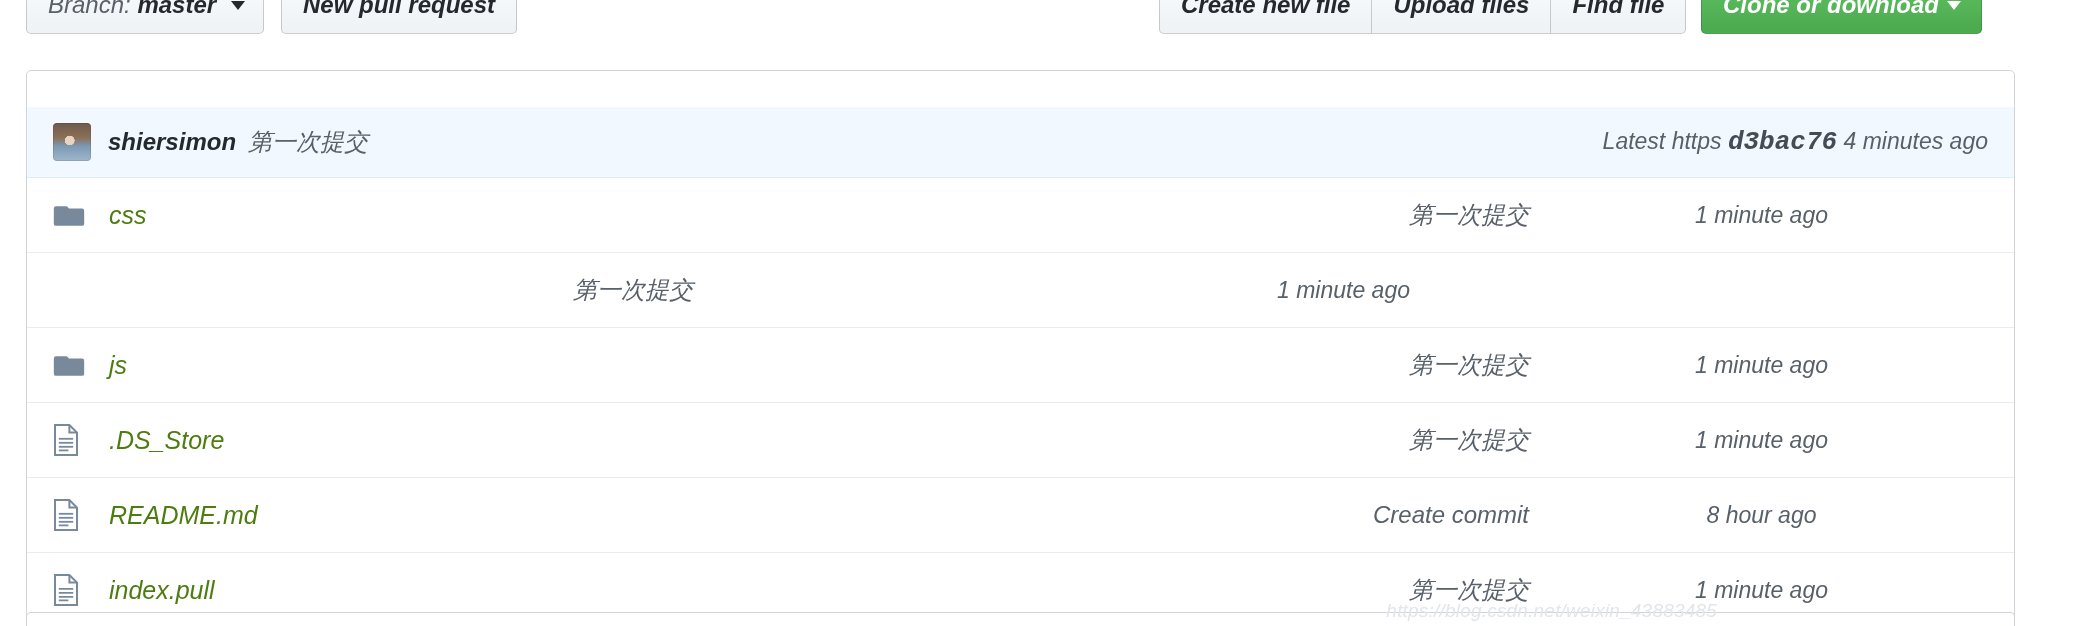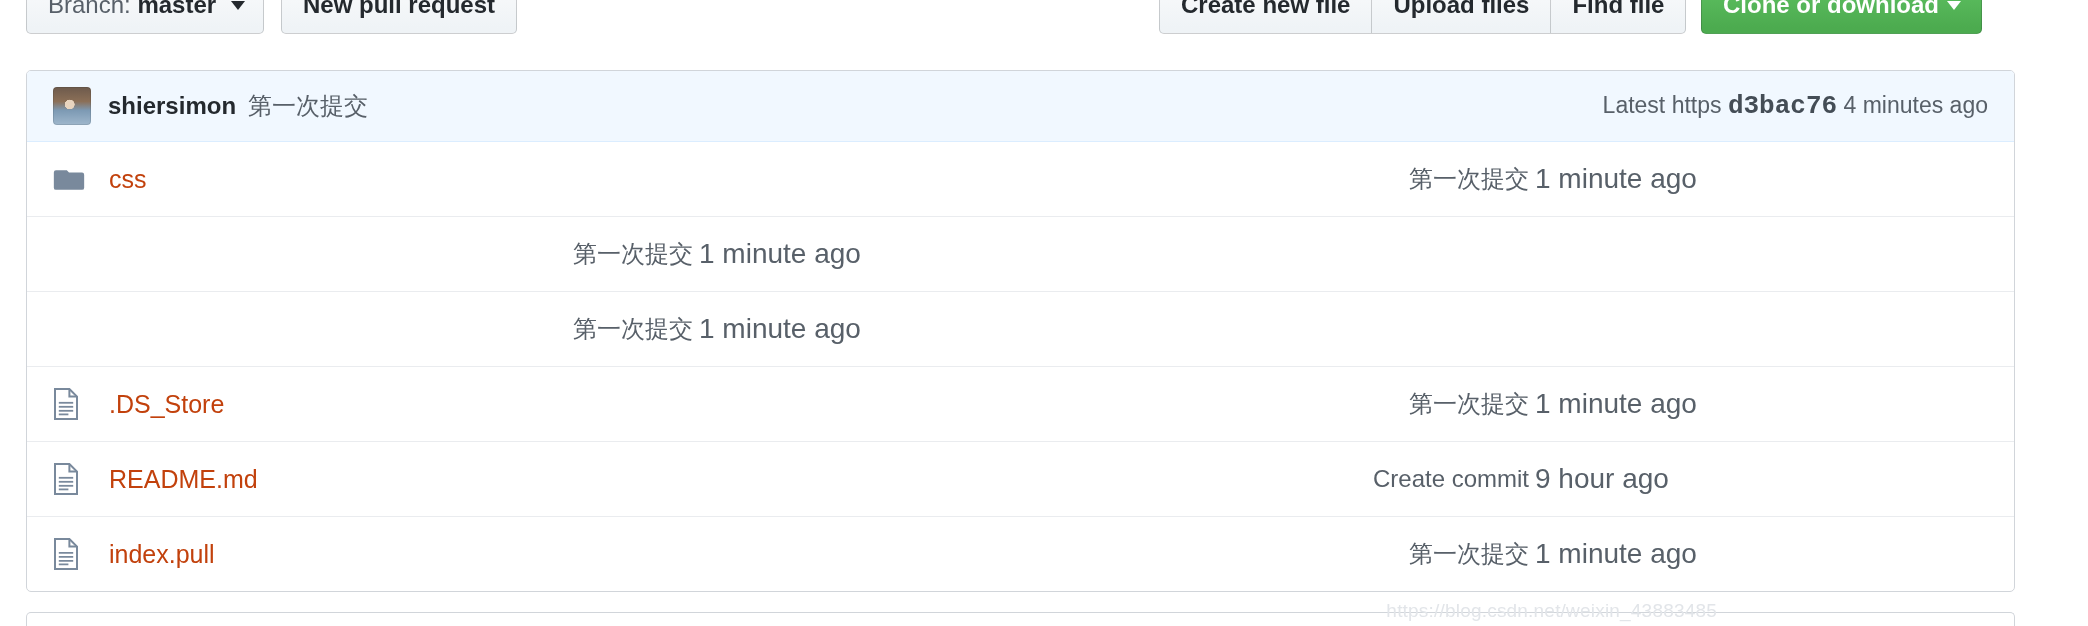--- a/index.html
+++ b/index.html
@@ -13,20 +13,21 @@
     overflow: hidden;
     font-family: "Liberation Sans", "DejaVu Sans", sans-serif;
     color: #24292e;
     -webkit-font-smoothing: antialiased;
   }
 
   .page {
     position: relative;
     width: 1739px;
     height: 626px;
+    font-style: italic;
   }
 
   
   .toolbar {
     position: absolute;
     left: 0;
     top: -22px;
     width: 2088px;
     height: 62px;
   }
@@ -100,20 +101,21 @@
     background: #ffffff;
   }
 
   .commit-bar {
     display: flex;
     align-items: center;
     height: 70px;
     padding: 0 26px;
     background: #f1f8ff;
     border-bottom: 1px solid #dbedff;
+    margin-top: 36px;
   }
   .avatar {
     width: 38px;
     height: 38px;
     border-radius: 4px;
     flex: 0 0 auto;
     margin-right: 17px;
     background:
       radial-gradient(circle at 44% 46%, #e8d4bf 0 16%, rgba(232,212,191,0) 17%),
       linear-gradient(180deg, #6d5a4c 0%, #8b6f57 38%, #7d9ab4 62%, #9fb7cc 100%);
@@ -163,38 +165,38 @@
   .icon-wrap {
     width: 34px;
     flex: 0 0 34px;
     margin-right: 22px;
     display: flex;
     align-items: center;
     justify-content: flex-start;
   }
   .file-name {
     font-size: 25px;
-    color: #c2410c;
+    color: #4d7c0f;
     white-space: nowrap;
     cursor: pointer;
   }
 
   .cell-msg {
     flex: 0 0 640px;
     font-size: 24px;
     color: #586069;
     text-align: right;
     padding-right: 6px;
     white-space: nowrap;
   }
   .cell-age {
     flex: 1 1 auto;
-    font-size: 28px;
+    font-size: 23px;
     color: #586069;
-    text-align: left;
+    text-align: center;
     white-space: nowrap;
   }
 
   
   .bottom-box {
     position: absolute;
     left: 26px;
     top: 612px;
     width: 1987px;
     height: 30px;
@@ -269,20 +271,29 @@
         <div class="cell-msg">第一次提交</div>
         <div class="cell-age">1 minute ago</div>
       </div>
 
       <div class="file-row">
         <div class="cell-msg">第一次提交</div>
         <div class="cell-age">1 minute ago</div>
       </div>
 
       <div class="file-row">
+        <div class="cell-name">
+          <span class="icon-wrap">
+            <svg width="32" height="26" viewBox="0 0 14 12" aria-hidden="true">
+              <path fill="#79899c" d="M13 3H7L6 2H1a1 1 0 0 0-1 1v7a1 1 0 0 0 1 1h12a1 1 0 0 0 1-1V4a1 1 0 0 0-1-1z"></path>
+              <path fill="#ffffff" d="M1.6 1.1h3.2v0.7H1.6z"></path>
+            </svg>
+          </span>
+          <span class="file-name">js</span>
+        </div>
         <div class="cell-msg">第一次提交</div>
         <div class="cell-age">1 minute ago</div>
       </div>
 
       <div class="file-row">
         <div class="cell-name">
           <span class="icon-wrap">
             <svg width="26" height="32" viewBox="0 0 12 16" aria-hidden="true">
               <path fill="none" stroke="#79899c" stroke-width="1" d="M0.5 0.5h7.2L11.5 4.3V15.5H0.5z"></path>
               <path fill="none" stroke="#79899c" stroke-width="1" d="M7.7 0.7v3.6h3.6"></path>
@@ -310,21 +321,21 @@
                 <path d="M2.4 7.4h7.2"></path>
                 <path d="M2.4 9.4h7.2"></path>
                 <path d="M2.4 11.4h7.2"></path>
                 <path d="M2.4 13.2h4.8"></path>
               </g>
             </svg>
           </span>
           <span class="file-name">README.md</span>
         </div>
         <div class="cell-msg">Create commit</div>
-        <div class="cell-age">9 hour ago</div>
+        <div class="cell-age">8 hour ago</div>
       </div>
 
       <div class="file-row">
         <div class="cell-name">
           <span class="icon-wrap">
             <svg width="26" height="32" viewBox="0 0 12 16" aria-hidden="true">
               <path fill="none" stroke="#79899c" stroke-width="1" d="M0.5 0.5h7.2L11.5 4.3V15.5H0.5z"></path>
               <path fill="none" stroke="#79899c" stroke-width="1" d="M7.7 0.7v3.6h3.6"></path>
               <g stroke="#79899c" stroke-width="0.9">
                 <path d="M2.4 7.4h7.2"></path>

